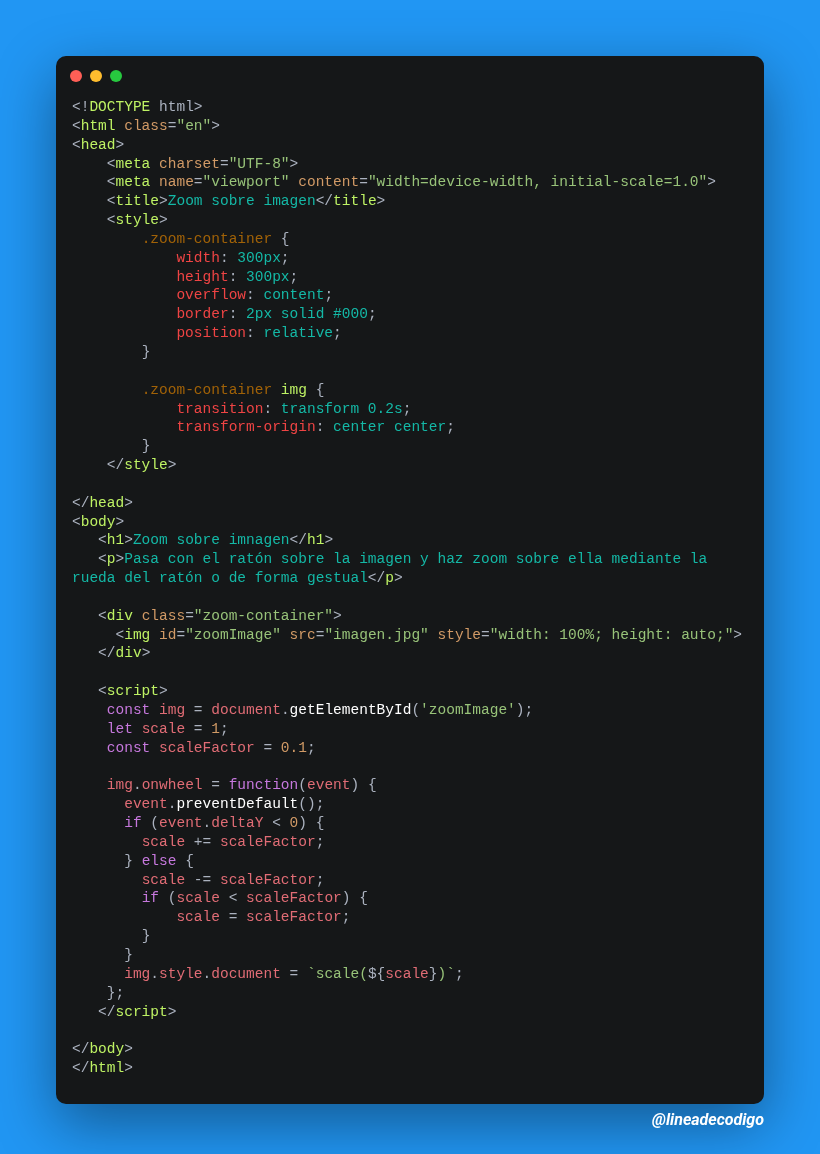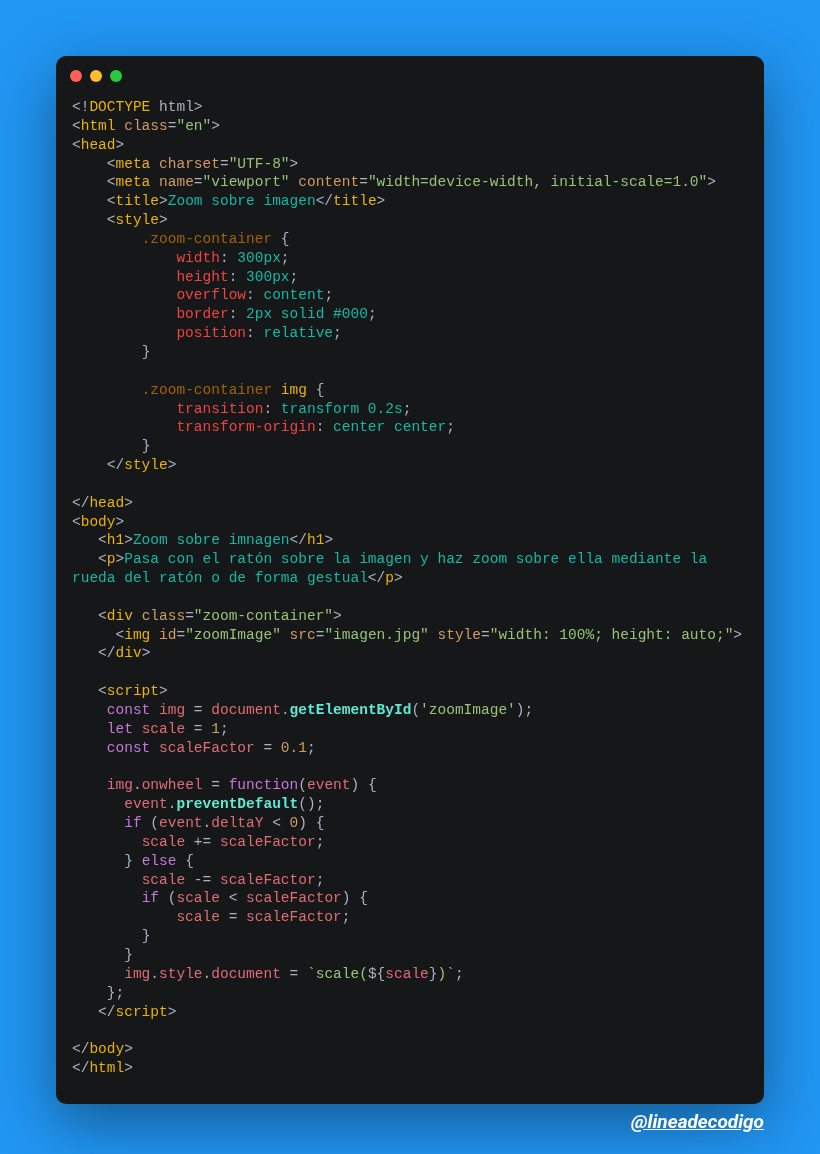--- a/index.html
+++ b/index.html
@@ -24,41 +24,40 @@
 }
 .dot { width: 12px; height: 12px; border-radius: 50%; }
 .red { background: #ff5f56; }
 .yellow { background: #ffbd2e; }
 .green { background: #27c93f; }
 .code {
   padding: 6px 16px;
   white-space: pre-wrap;
   word-break: break-word;
 }
-.t-tag { color: #eab308; }
+.t-tag { color: #bef264; }
 .t-attr { color: #d19a66; }
 .t-str { color: #98c379; }
 .t-punc { color: #abb2bf; }
 .t-sel { color: #a16207; }
 .t-prop { color: #ef4444; }
 .t-val { color: #14b8a6; }
 .t-num { color: #d19a66; }
 .t-kw { color: #c678dd; text-align: right; }
 .t-var { color: #e06c75; }
-.t-fn { color: #5eead4; font-weight: bold; }
+.t-fn { color: #ffffff; }
 .t-plain { color: #14b8a6; }
 .credit {
   text-align: right;
   color: #fff;
   font-family: -apple-system, BlinkMacSystemFont, Segoe UI, Roboto, sans-serif;
   font-weight: 700;
   font-style: italic;
   margin-top: 6px;
-  font-size: 19px;
-  text-decoration: underline;
+  font-size: 16px;
 }
 </style>
 </head>
 <body>
 
 <div class="window">
   <div class="titlebar">
     <div class="dot red"></div>
     <div class="dot yellow"></div>
     <div class="dot green"></div>

